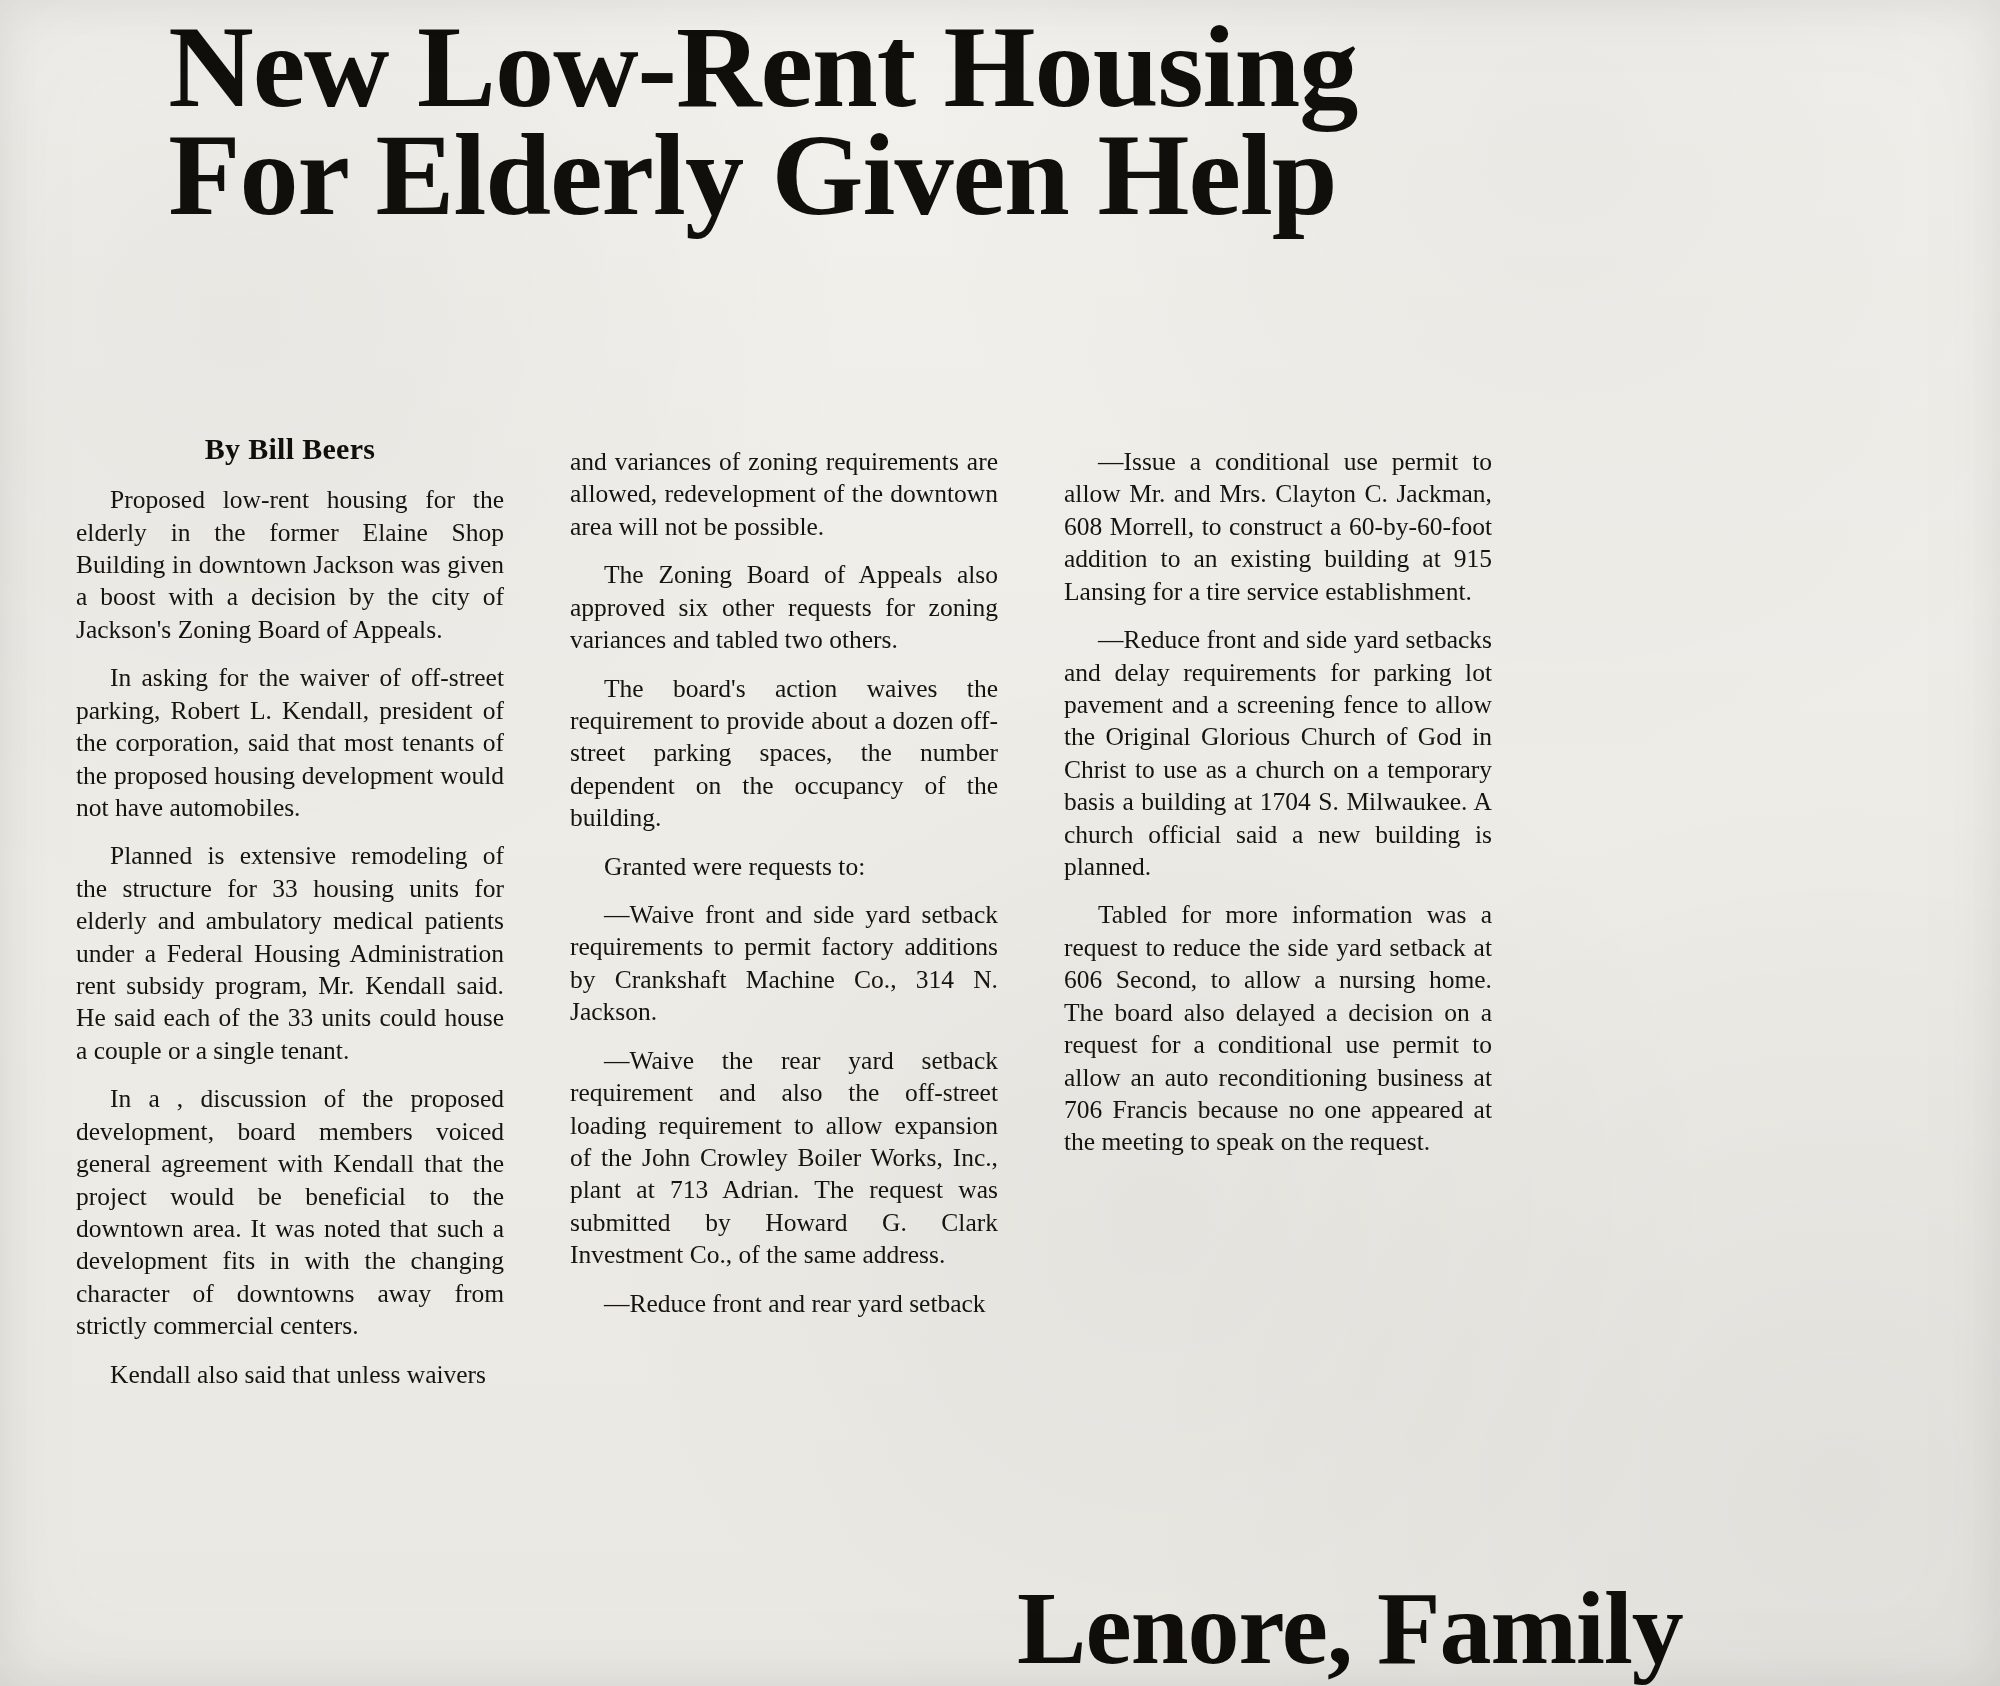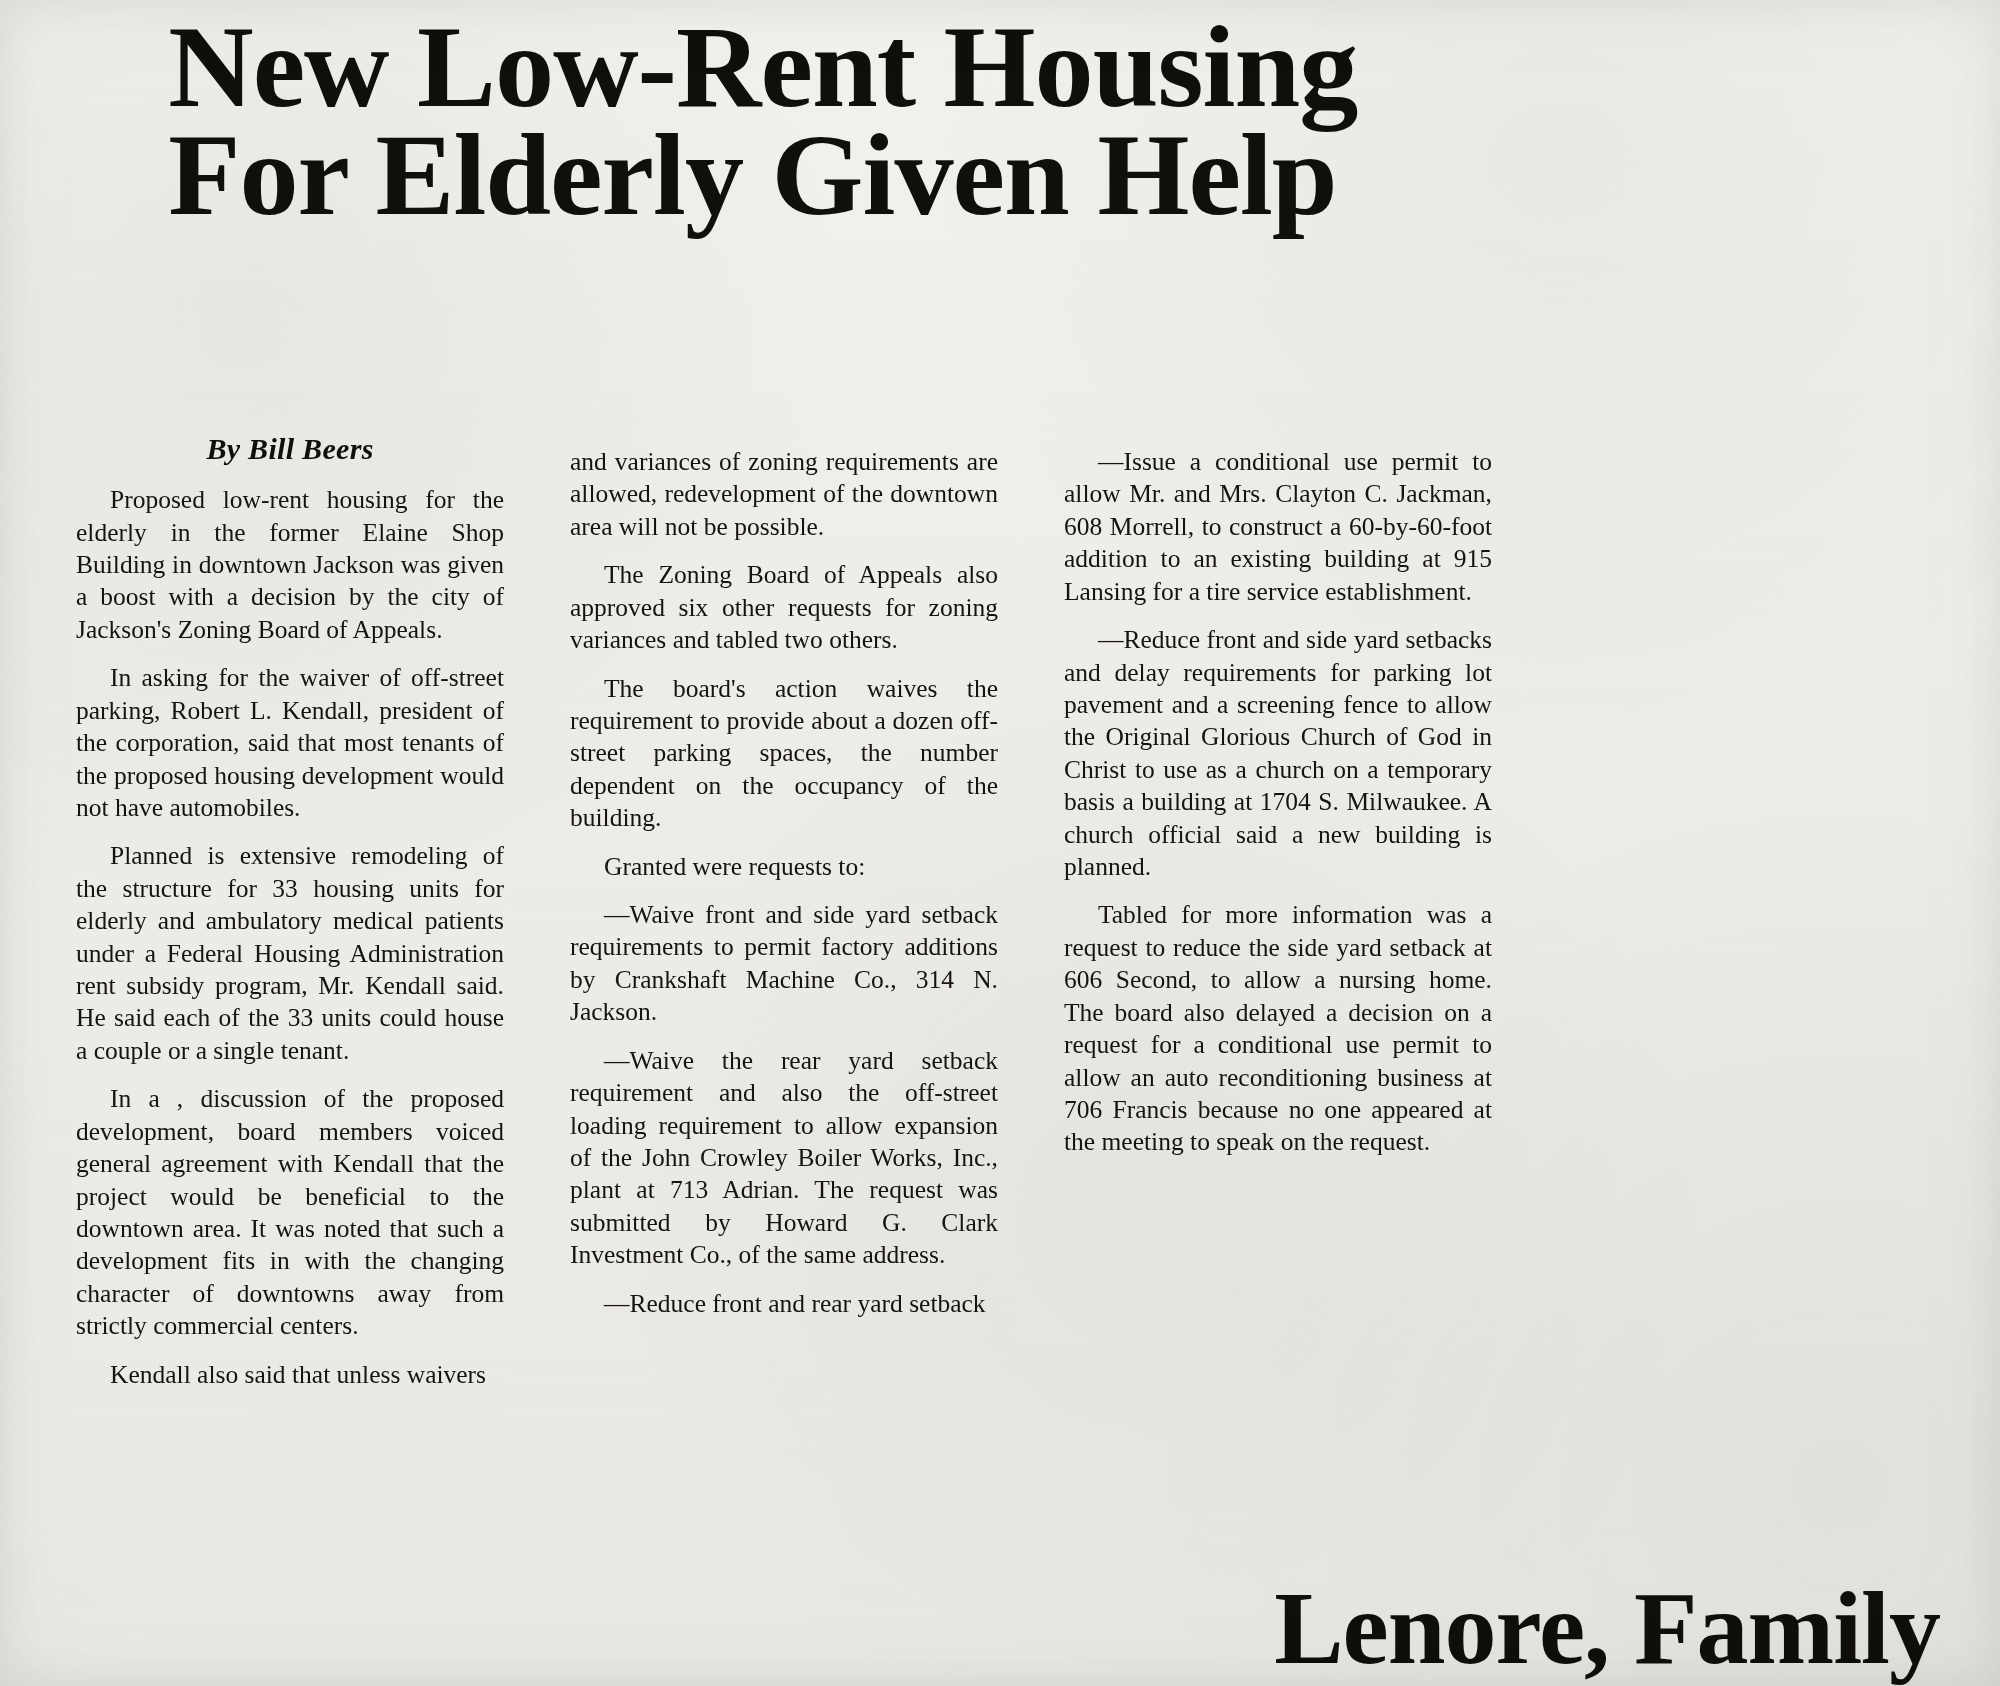--- a/index.html
+++ b/index.html
@@ -79,36 +79,35 @@
   }
   .byline {
     display: block;
     text-align: center;
     font-size: 30px;
     font-weight: bold;
     letter-spacing: 0.3px;
     margin: 0 0 8px 0;
     text-indent: 0;
     color: #100f0c;
-    font-style: italic;
   }
 
   
   .teaser {
     position: absolute;
     left: 760px;
     bottom: 6px;
     width: 1180px;
     font-family: "Liberation Serif", serif;
     font-weight: bold;
     font-size: 104px;
     line-height: 1.0;
     letter-spacing: -1px;
     color: #100f0c;
-    text-align: right;
+    text-align: center;
   }
 
   
   .edge {
     position: absolute;
     inset: 0;
     pointer-events: none;
     box-shadow:
       inset 0 0 46px rgba(0,0,0,0.07),
       inset 0 0 120px rgba(0,0,0,0.035);

